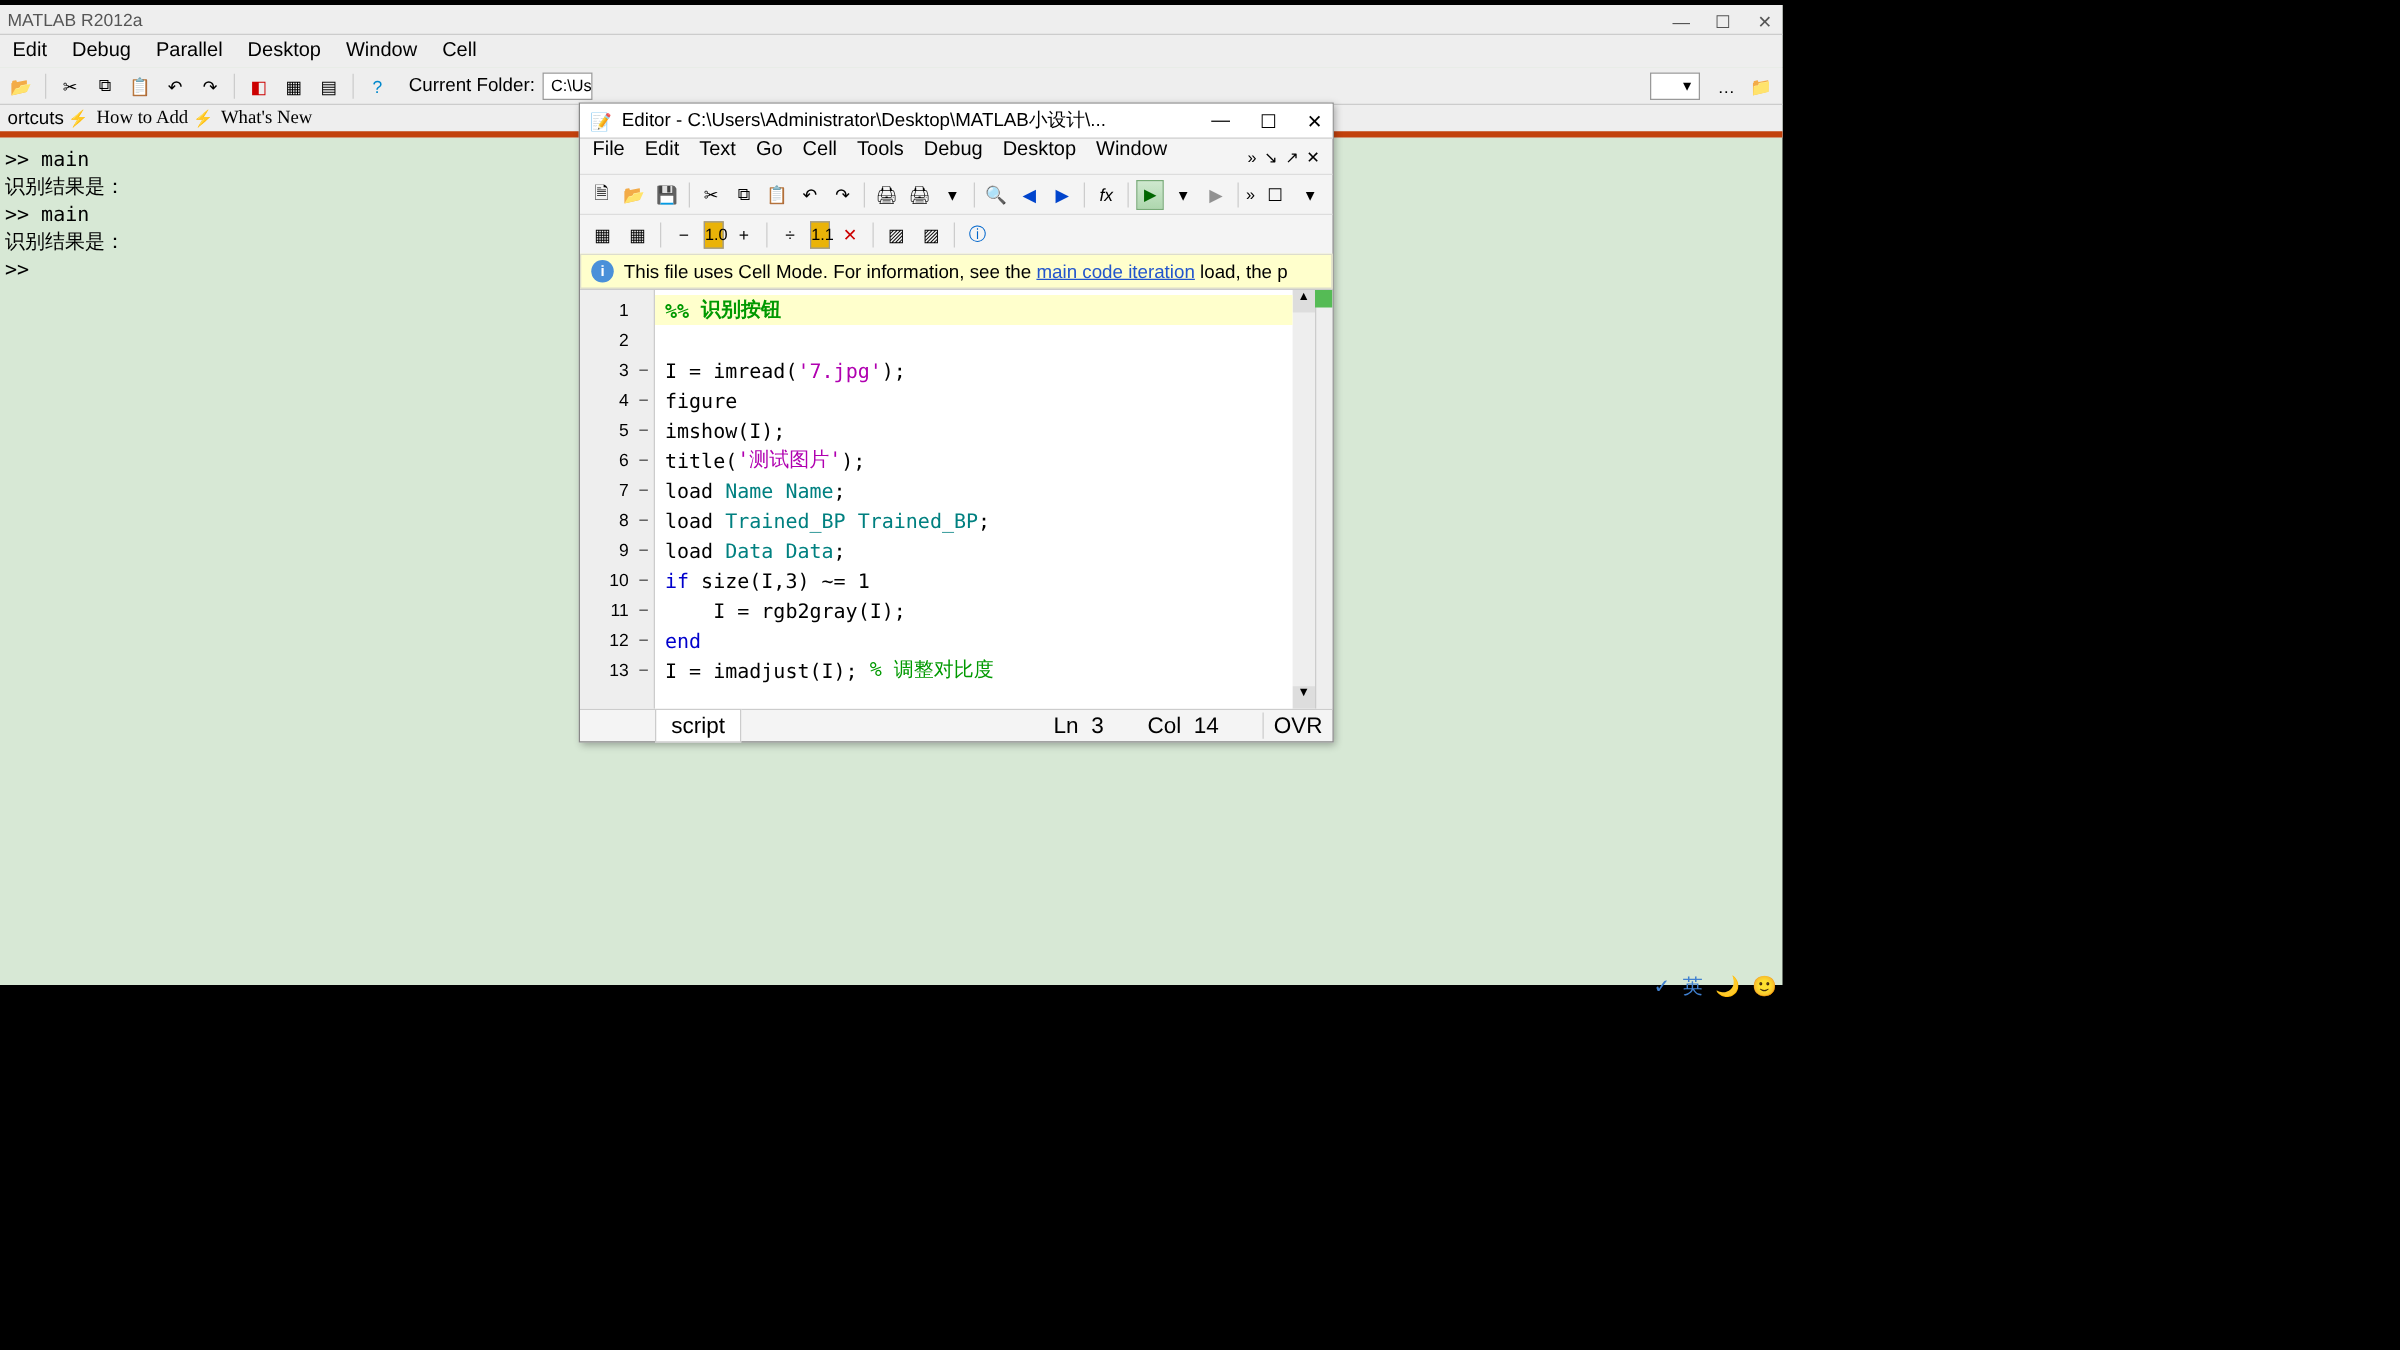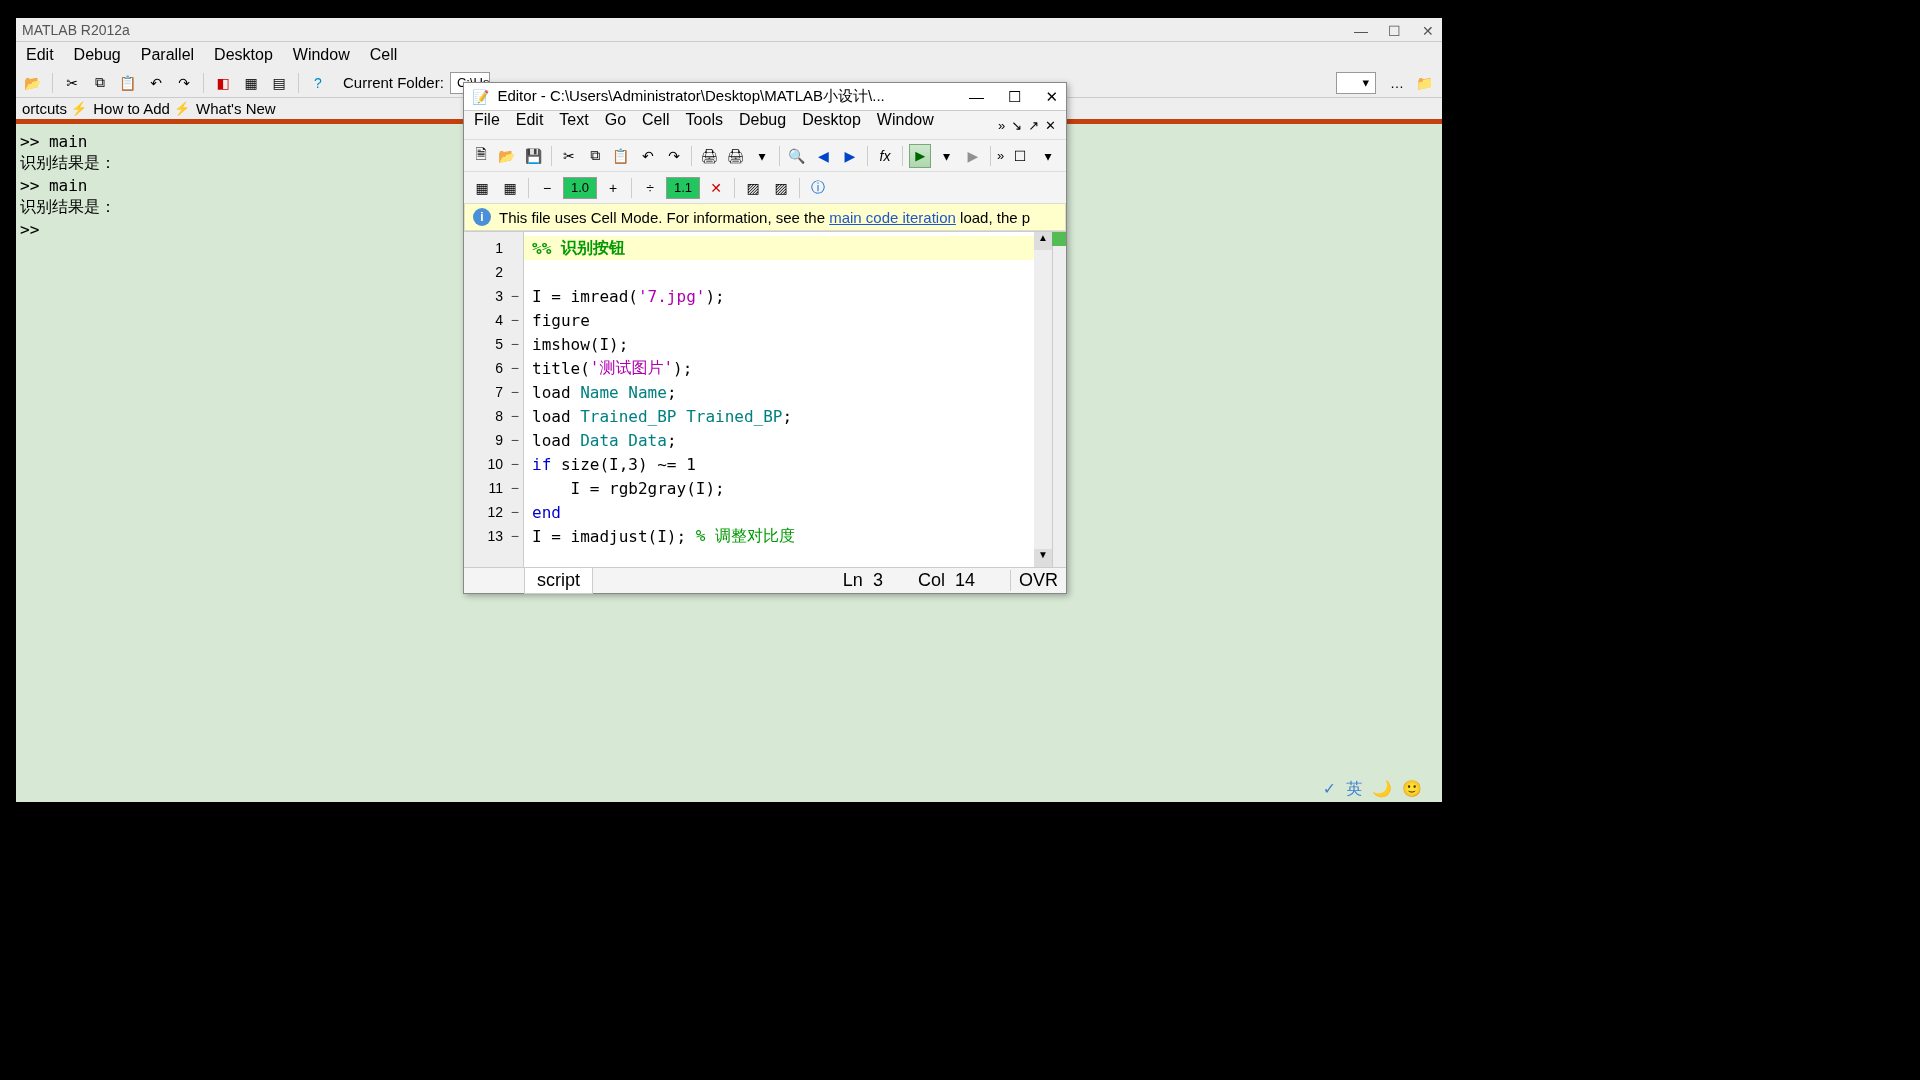--- a/index.html
+++ b/index.html
@@ -7,26 +7,25 @@
   font-family: "Microsoft YaHei", Tahoma, Arial, sans-serif;
   font-size: 13px;
   background: #000;
   width: 1920px;
   height: 1080px;
   overflow: hidden;
   position: relative;
 }
 .desktop {
   position: absolute;
-  top: 18px;
+  top: 4px;
   left: 0;
   width: 1426px;
   height: 784px;
   background: #d7e8d5;
-  margin-left: 16px;
 }
 .titlebar {
   height: 24px;
   background: #eee;
   border-bottom: 1px solid #ccc;
   display: flex;
   align-items: center;
   padding: 0 6px;
   font-size: 14px;
   color: #555;
@@ -75,21 +74,21 @@
   margin-left: auto;
   width: 280px;
 }
 .shortcuts-bar {
   height: 26px; background: #eee;
   border-bottom: 5px solid #c2410c;
   display: flex; align-items: center;
   padding: 0 6px; gap: 4px;
   font-size: 15px;
 }
-.shortcuts-bar .sc-link { color: #000; }
+.shortcuts-bar .sc-link { color: #000; font-family: Liberation Serif, serif; }
 .sc-icon { font-size: 13px; margin-right: 2px; }
 .cmdwin {
   padding: 8px 4px; font-size: 16px;
   font-family: "Simsun", monospace;
 }
 .cmdwin .line { margin-bottom: 2px; }
 
 
 .editor-win {
   position: absolute;
@@ -122,22 +121,22 @@
 .ewin-tb1 .tb-icon, .ewin-tb2 .tb-icon { width: 24px; height: 24px; }
 .run-btn {
   width: 24px; height: 24px;
   border: 1px solid #7a7;
   background: linear-gradient(#cfe8cf,#aed7ae);
   display: flex; align-items: center; justify-content: center;
   color: #060;
 }
 .tb-sep { width: 1px; height: 20px; background: #ccc; margin: 0 2px; }
 .spin-val {
-  width: 34px; height: 22px; border: 1px solid #999;
-  background: #22c55e; font-size: 13px; text-align: center;
+  width: 16px; height: 22px; border: 1px solid #999;
+  background: #eab308; font-size: 13px; text-align: center;
   line-height: 20px;
 }
 .info-bar {
   background: #ffffcc;
   border: 1px solid #ddc;
   padding: 4px 8px;
   font-size: 15px;
   display: flex; align-items: center; gap: 8px;
 }
 .info-bar a { color: #2255cc; text-decoration: underline; }

